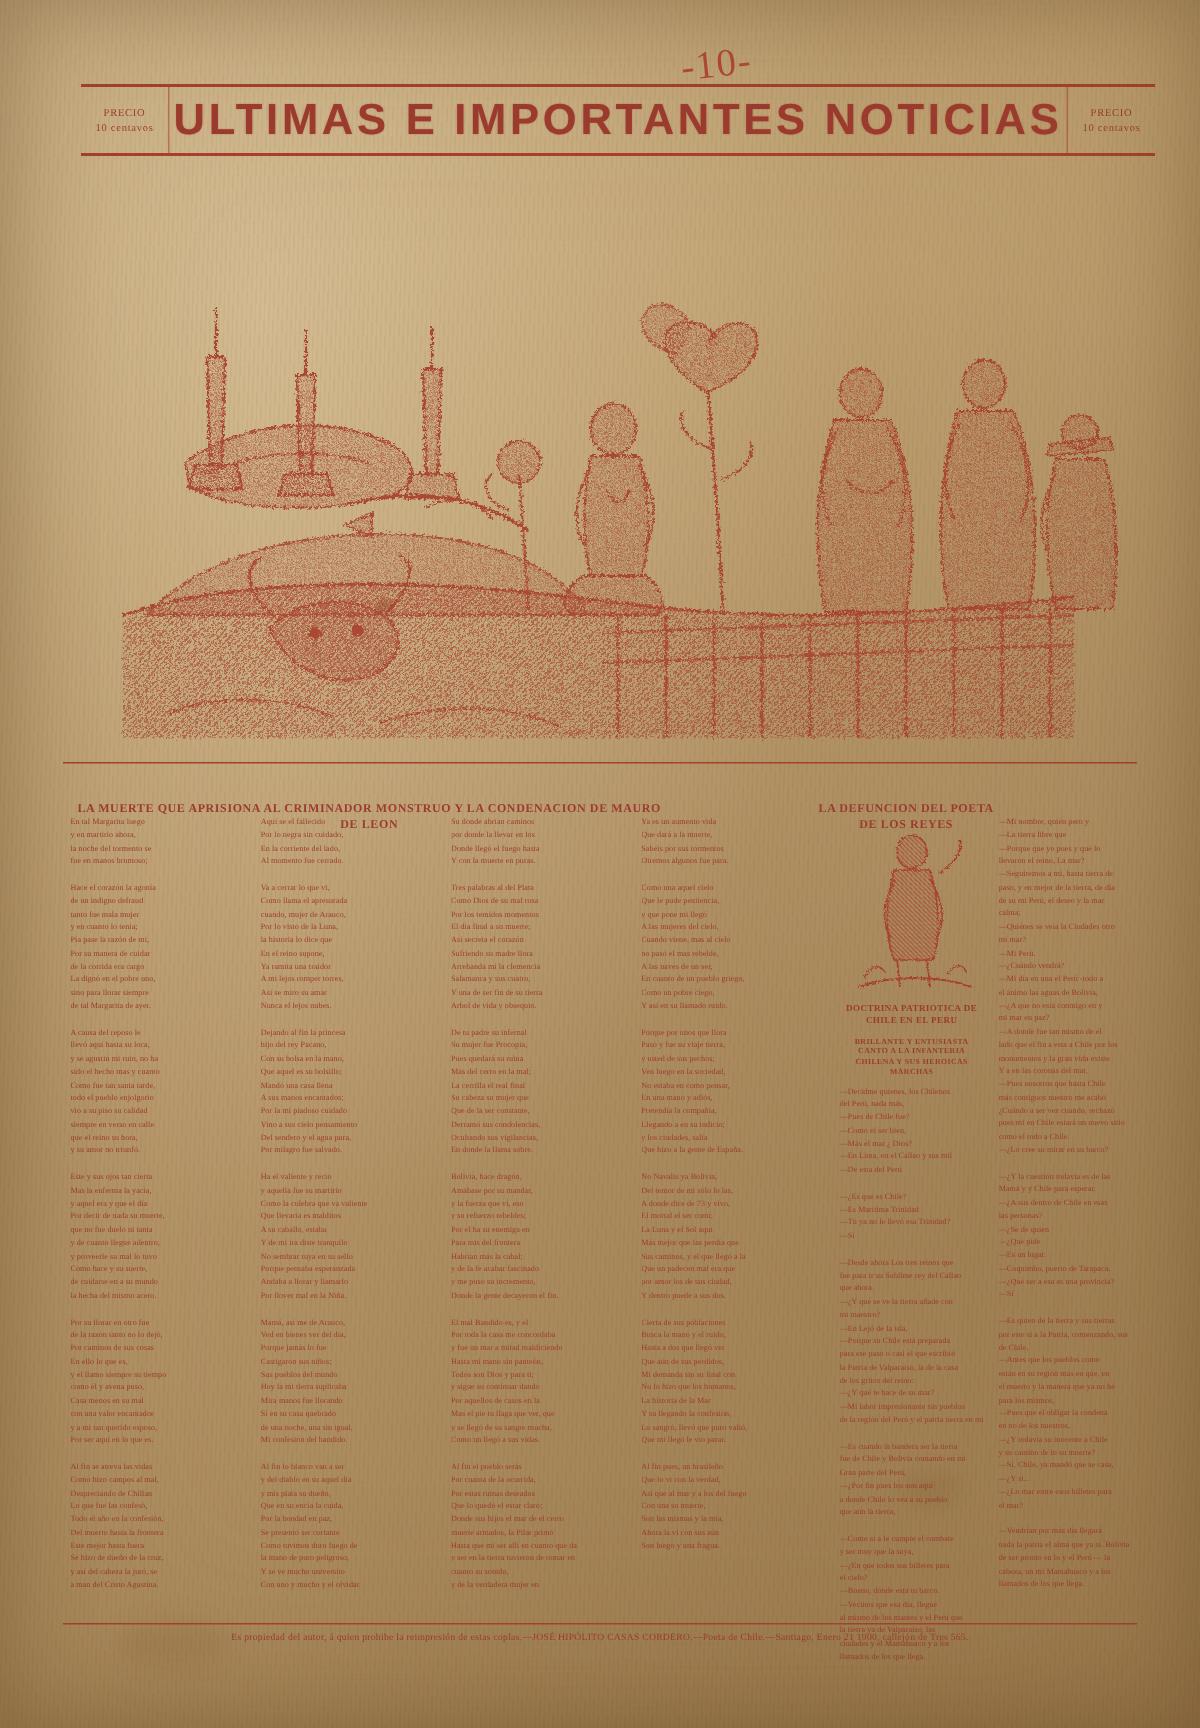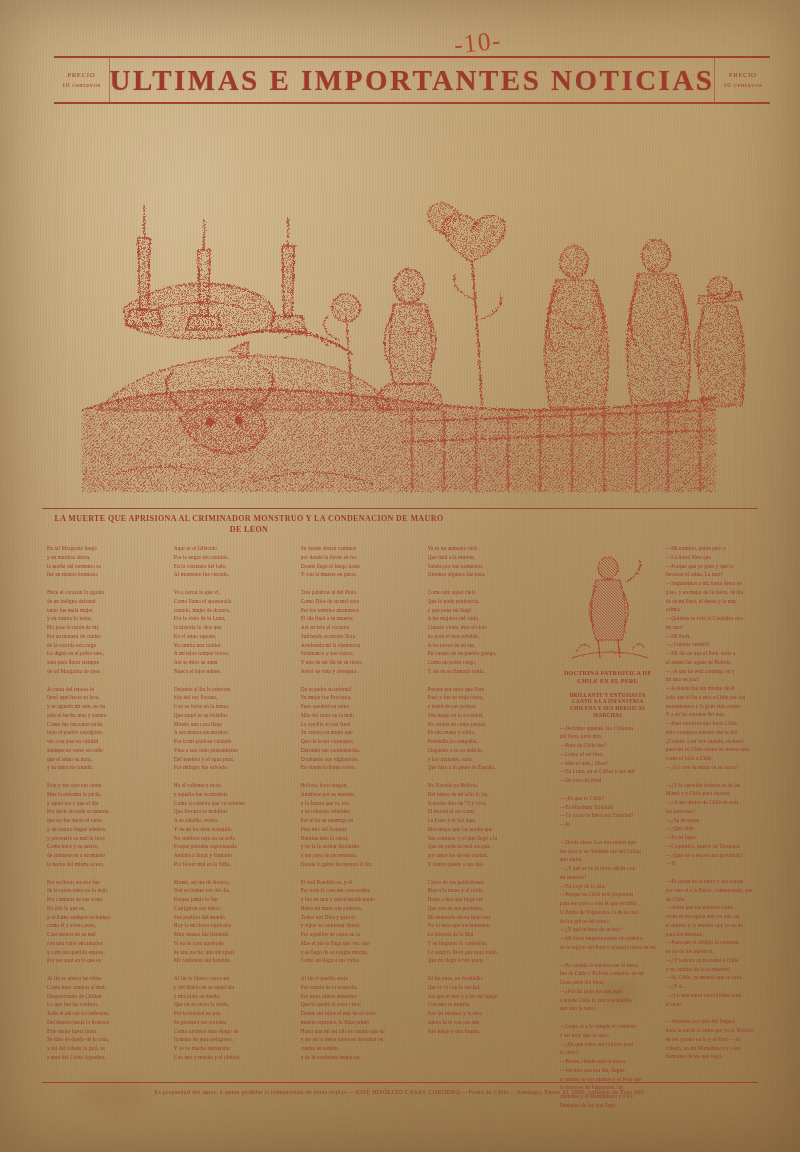--- a/index.html
+++ b/index.html
@@ -53,36 +53,36 @@
     display:flex;align-items:stretch;
   }
   .price-box{
     width:58px;display:flex;flex-direction:column;align-items:center;justify-content:center;
     font-size:7px;line-height:1.5;letter-spacing:.5px;text-align:center;
   }
   .price-box.left{border-right:1px solid rgba(168,64,47,.55);}
   .price-box.right{border-left:1px solid rgba(168,64,47,.55);}
   #mast-title{
     flex:1;display:flex;align-items:center;justify-content:center;
-    font-family:Liberation Serif, serif;
+    font-family:Liberation Sans, sans-serif;
     font-size:29px;font-weight:700;letter-spacing:2.5px;
     white-space:nowrap;
     text-shadow:0 0 1px rgba(168,64,47,.6);
   }
   
   #engraving{
     position:absolute;left:10px;top:72px;width:694px;height:398px;
     opacity:.92;
   }
   #engraving svg{display:block;}
   
   #rule1{position:absolute;left:0;top:470px;width:716px;border-top:1.5px solid #a8402f;}
   
   #heads{
-    position:absolute;left:0;top:476px;width:716px;
+    position:absolute;left:0;top:496px;width:716px;
     display:flex;
   }
   #heads .h{
     font-size:8px;font-weight:700;letter-spacing:.4px;line-height:1.35;text-align:center;
   }
   #head-left{width:402px;padding:0 6px;}
   #head-right{width:300px;padding:0 6px;}
   
   #cols{
     position:absolute;left:0;top:506px;width:716px;height:540px;
@@ -259,20 +259,24 @@
           <path d="M60 366 C 90 352, 140 354, 170 368" stroke-width="1"></path>
           <path d="M200 372 C 240 358, 290 360, 320 374" stroke-width="1"></path>
         </g>
       </svg>
     </div>
 
     <div id="rule1"></div>
 
     <div id="heads">
       <div id="head-left" class="h">LA MUERTE QUE APRISIONA AL CRIMINADOR MONSTRUO Y LA CONDENACION DE MAURO DE LEON</div>
+      <div id="head-right" class="h">
+        <div>LA DEFUNCION DEL POETA</div>
+        <div>DE LOS REYES</div>
+      </div>
     </div>
 
     <div id="cols">
       <div class="col col-1">
           <div class="stanza">
             <div>En tal Margarita luego</div>
             <div>y en martirio ahora,</div>
             <div>la noche del tormento se</div>
             <div>fue en manos brumoso;</div>
           </div>

